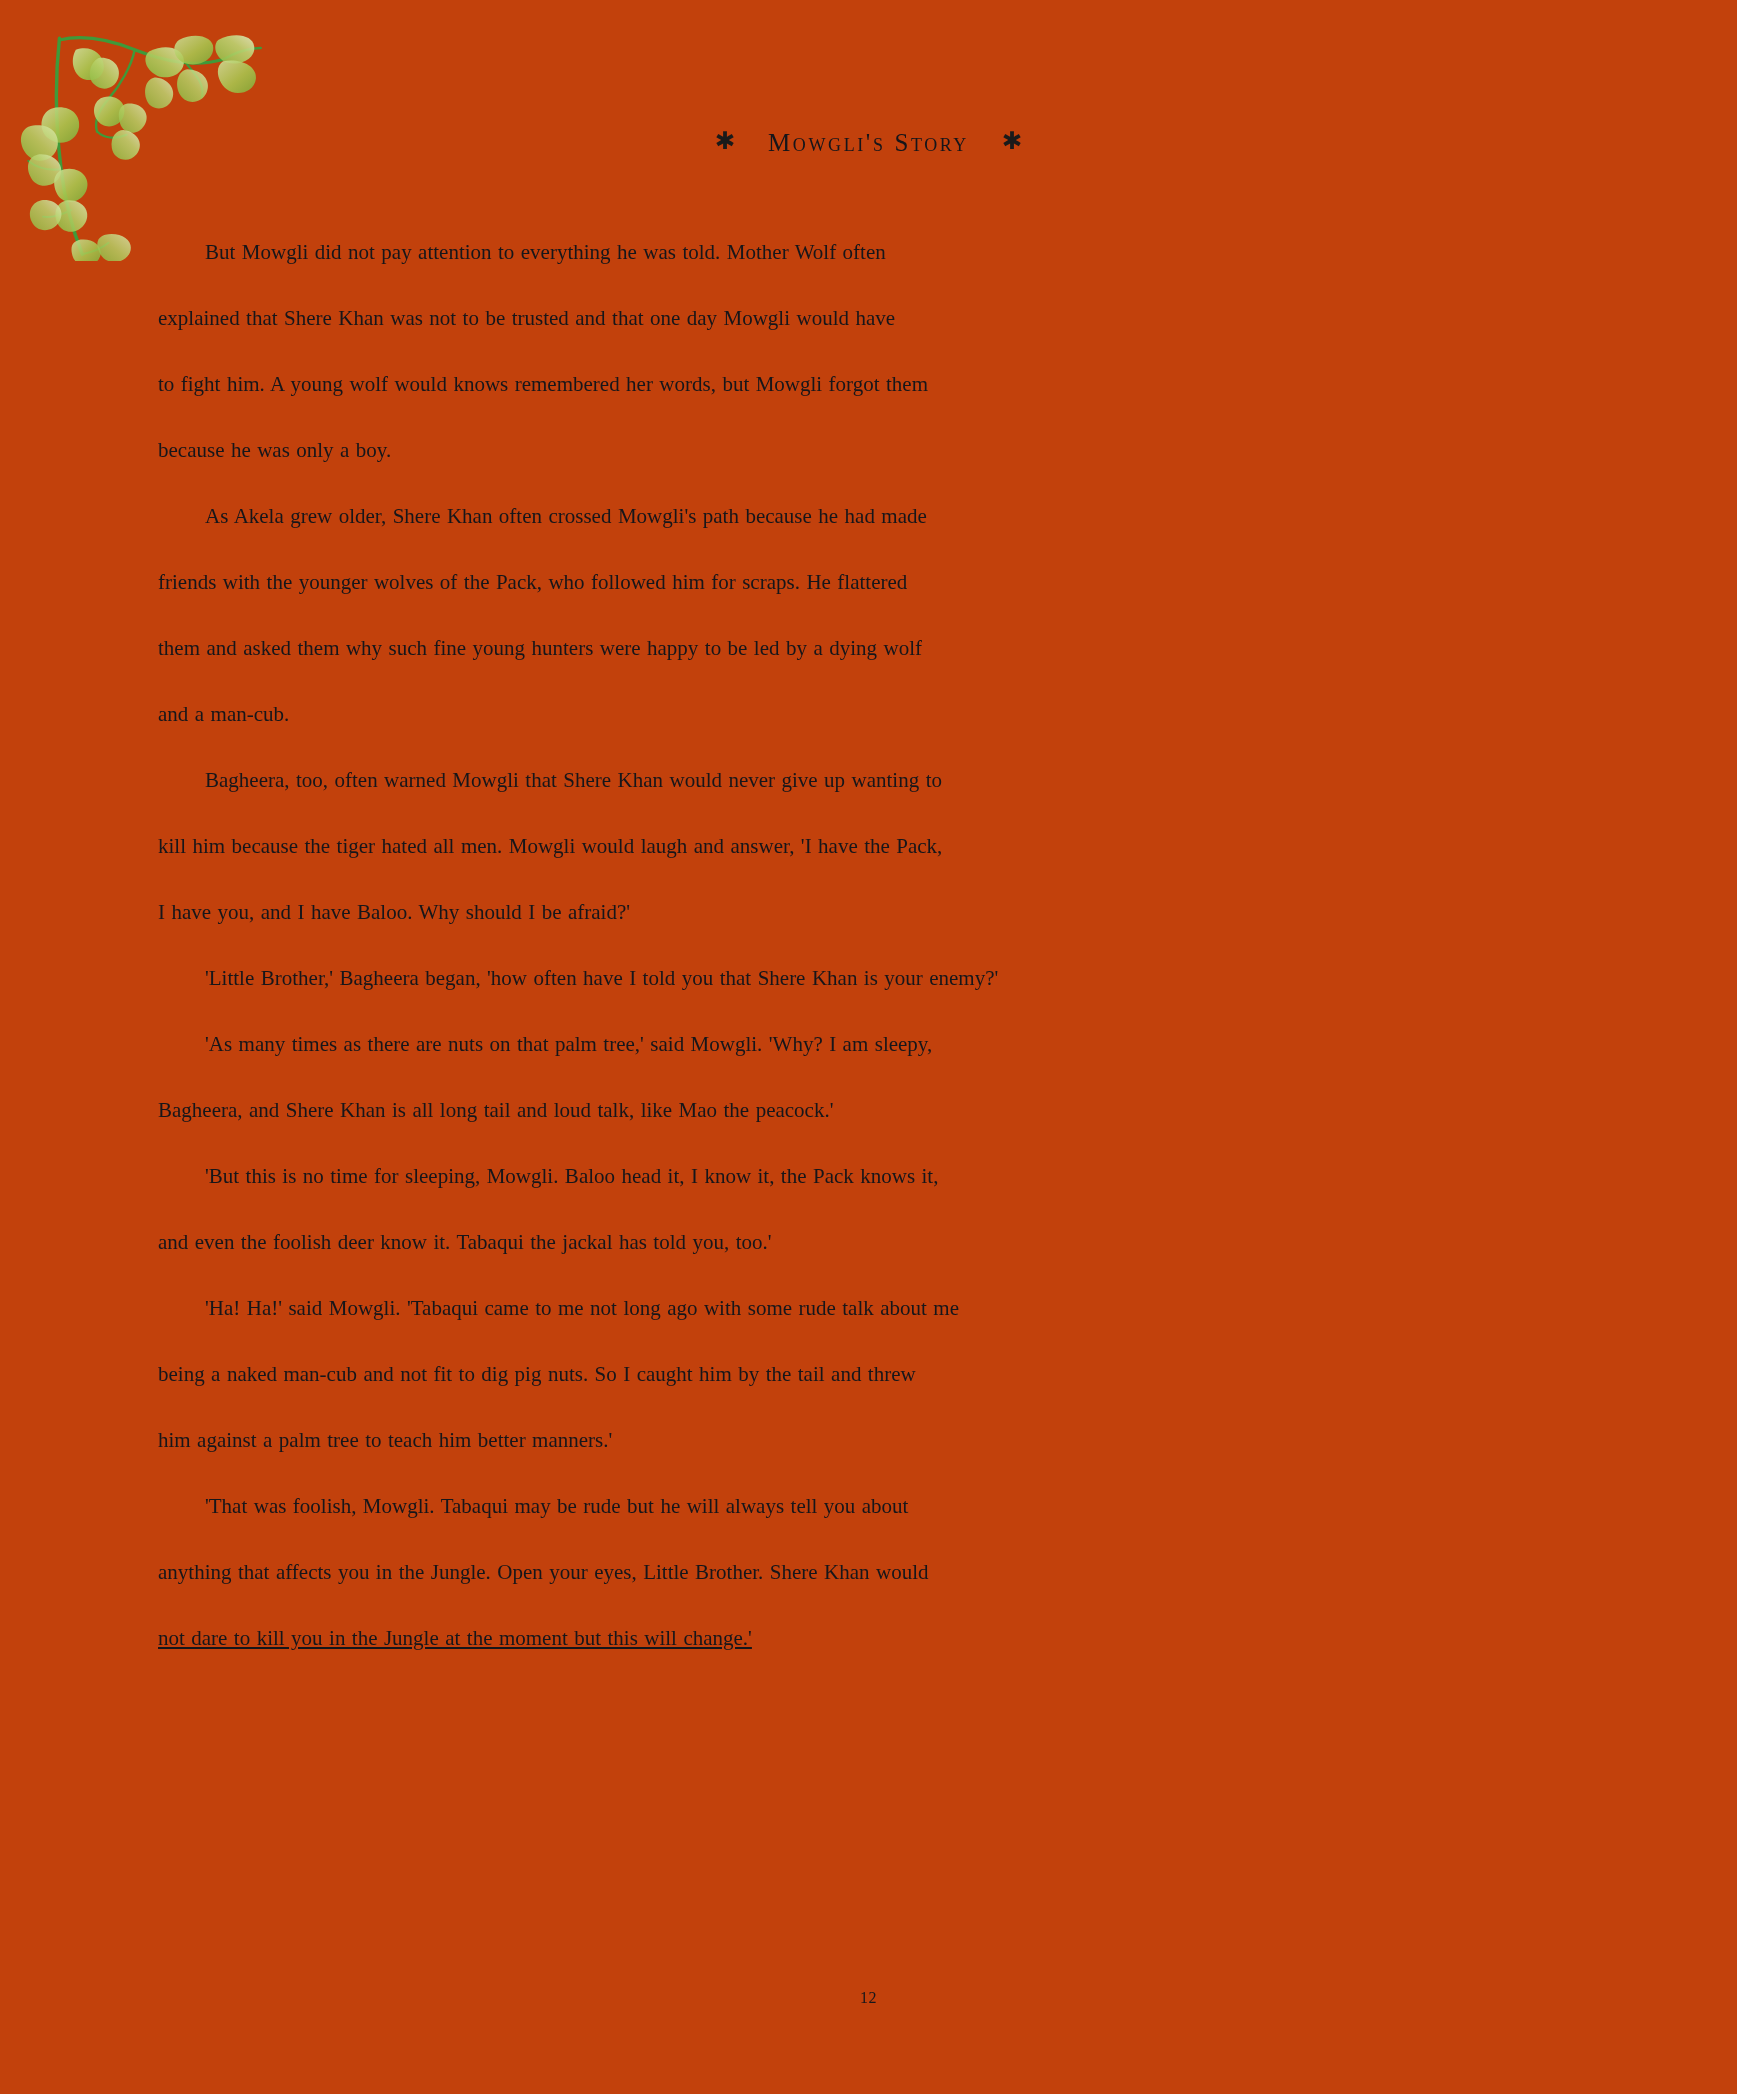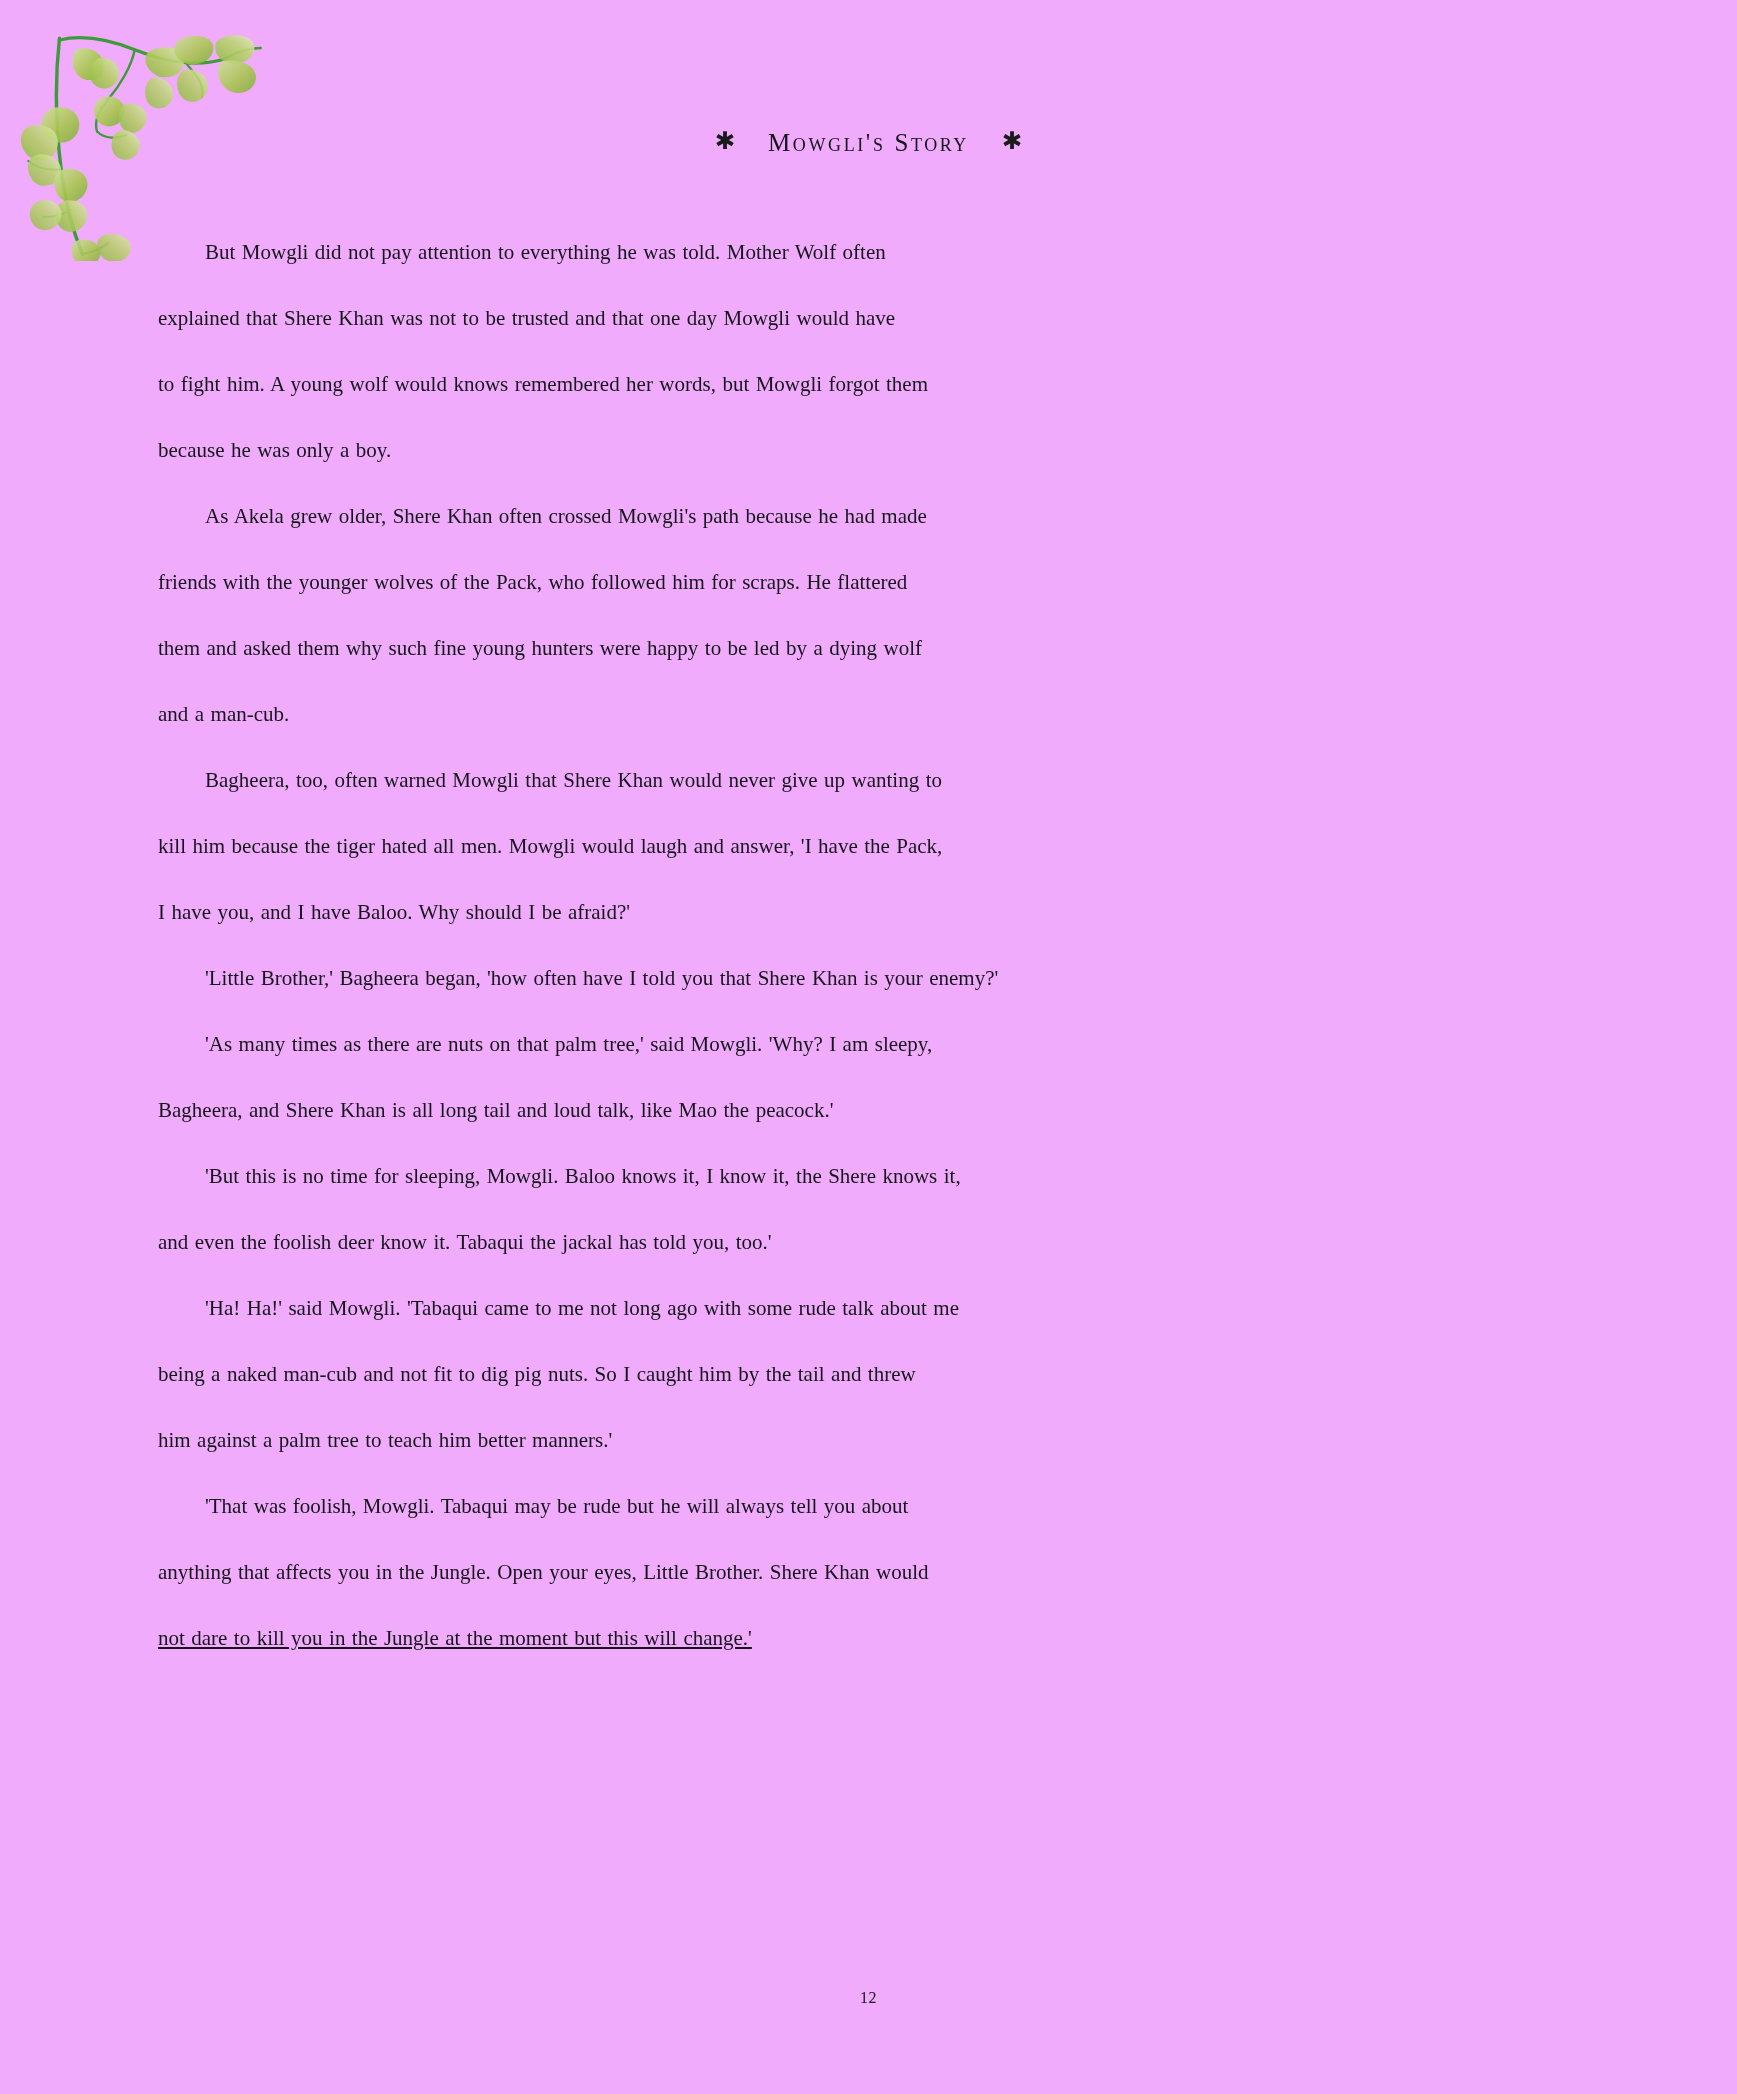--- a/index.html
+++ b/index.html
@@ -5,21 +5,21 @@
   html, body {
     margin: 0;
     padding: 0;
     background: #ffffff;
   }
 
   #page {
     position: relative;
     width: 1737px;
     height: 2095px;
-    background: #f0abfc;
+    background: #c2410c;
     overflow: hidden;
     font-family: "Liberation Serif", "DejaVu Serif", serif;
   }
 
   
   #vine-ornament {
     position: absolute;
     left: 11.5px;
     top: 6.5px;
     width: 270px;
@@ -191,21 +191,21 @@
     <p class="para" style="text-indent: 0px;">
       <span class="ln" style="text-indent: 47px;">'Little Brother,' Bagheera began, 'how often have I told you that Shere Khan is your enemy?'</span>
     </p>
 
     <p class="para" style="text-indent: 0px;">
       <span class="ln" style="text-indent: 47px;">'As many times as there are nuts on that palm tree,' said Mowgli. 'Why? I am sleepy,</span>
       <span class="ln" style="text-indent: 0px;">Bagheera, and Shere Khan is all long tail and loud talk, like Mao the peacock.'</span>
     </p>
 
     <p class="para" style="text-indent: 0px;">
-      <span class="ln" style="text-indent: 47px;">'But this is no time for sleeping, Mowgli. Baloo knows it, I know it, the Shere knows it,</span>
+      <span class="ln" style="text-indent: 47px;">'But this is no time for sleeping, Mowgli. Baloo head it, I know it, the Pack knows it,</span>
       <span class="ln" style="text-indent: 0px;">and even the foolish deer know it. Tabaqui the jackal has told you, too.'</span>
     </p>
 
     <p class="para" style="text-indent: 0px;">
       <span class="ln" style="text-indent: 47px;">'Ha! Ha!' said Mowgli. 'Tabaqui came to me not long ago with some rude talk about me</span>
       <span class="ln" style="text-indent: 0px;">being a naked man-cub and not fit to dig pig nuts. So I caught him by the tail and threw</span>
       <span class="ln" style="text-indent: 0px;">him against a palm tree to teach him better manners.'</span>
     </p>
 
     <p class="para" style="text-indent: 0px;">

